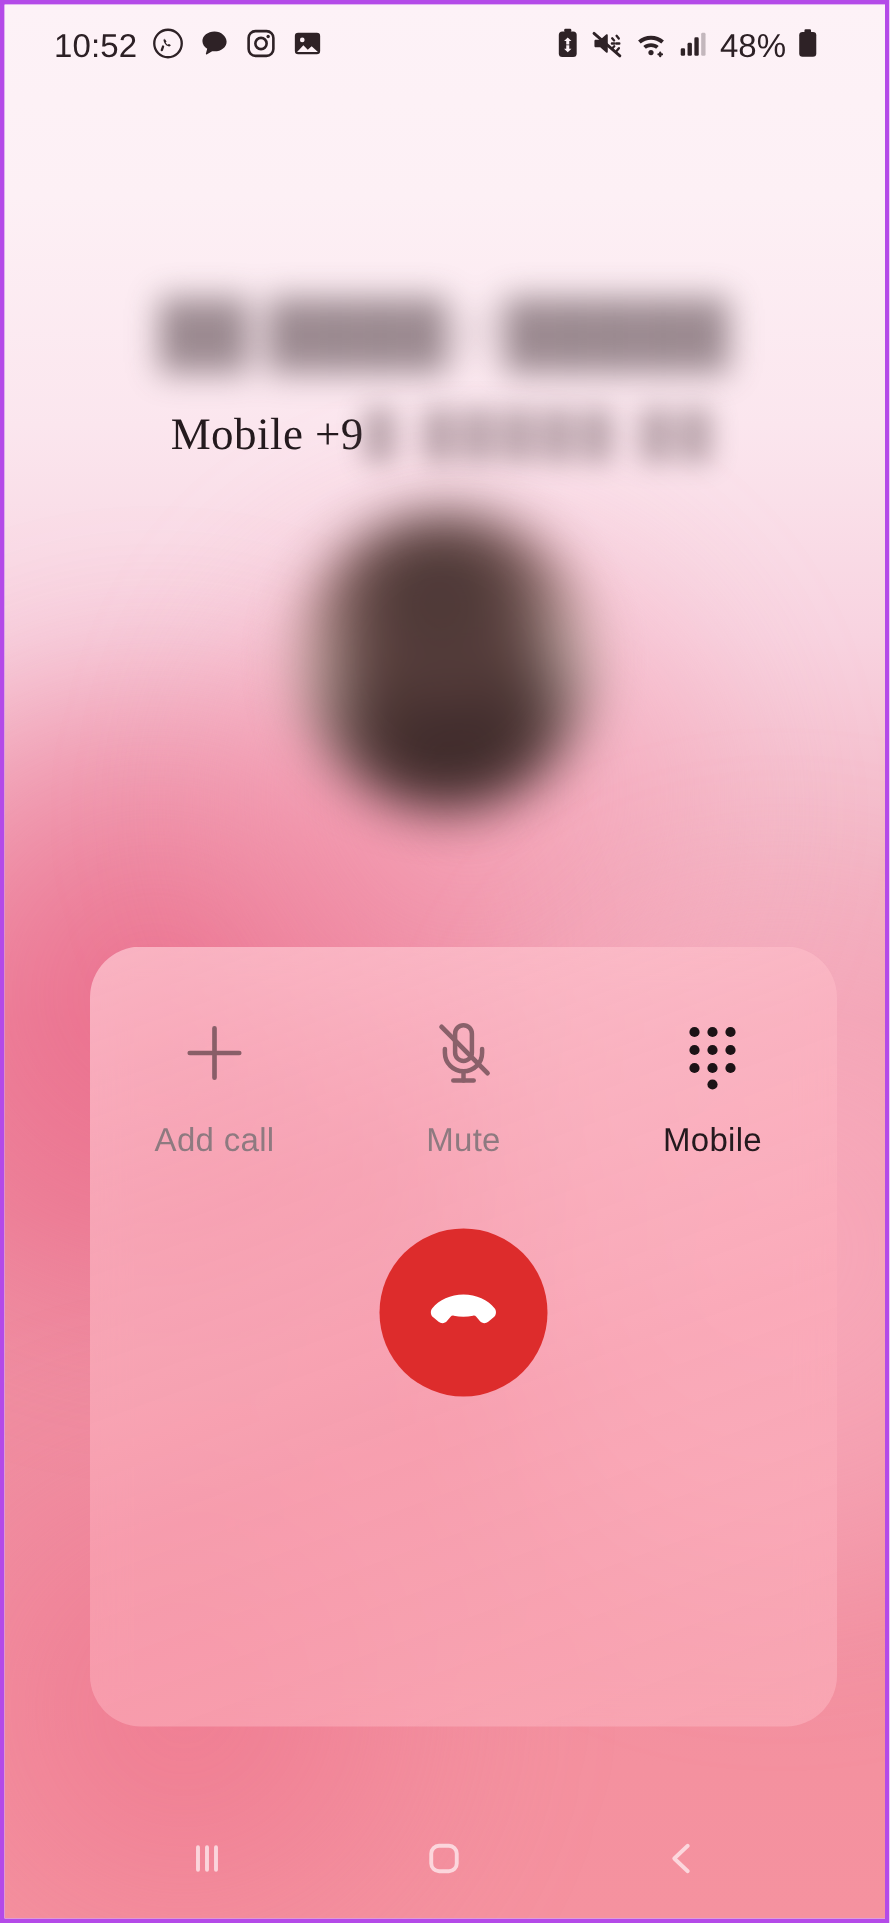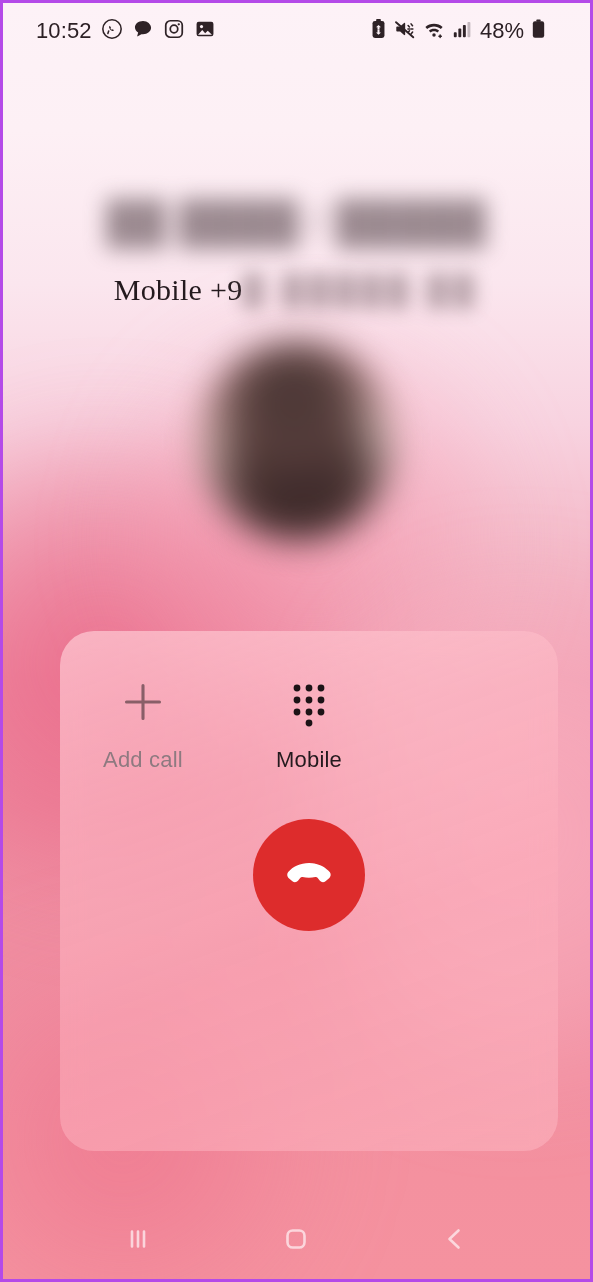--- a/index.html
+++ b/index.html
@@ -399,20 +399,32 @@
           <svg width="54" height="54" viewBox="0 0 54 54">
             <path d="M27 10.5v33M10.5 27h33" stroke="#241a1e" stroke-width="3.1" stroke-linecap="round"></path>
           </svg>
         </span>
         <span class="ctl-label">Add call</span>
       </button>
 
 
 
 
+      <button class="ctl-btn dim">
+        <span class="ctl-icon">
+          <svg width="54" height="54" viewBox="0 0 54 54">
+            <path d="M27 8.5c-3.1 0-5.6 2.5-5.6 5.6v12.6c0 3.1 2.5 5.6 5.6 5.6s5.6-2.5 5.6-5.6V14.1c0-3.1-2.5-5.6-5.6-5.6z" fill="none" stroke="#241a1e" stroke-width="3"></path>
+            <path d="M14.6 24.4v2.4c0 6.9 5.5 12.4 12.4 12.4s12.4-5.5 12.4-12.4v-2.4" fill="none" stroke="#241a1e" stroke-width="3" stroke-linecap="round"></path>
+            <path d="M27 39.2v6.2" stroke="#241a1e" stroke-width="3" stroke-linecap="round"></path>
+            <path d="M20.2 45.4h13.6" stroke="#241a1e" stroke-width="3" stroke-linecap="round"></path>
+            <path d="M12.4 9.6L43 40.4" stroke="#241a1e" stroke-width="3.2" stroke-linecap="round"></path>
+          </svg>
+        </span>
+        <span class="ctl-label">Mute</span>
+      </button>
 
       <button class="ctl-btn">
         <span class="ctl-icon">
           <svg width="54" height="54" viewBox="0 0 54 54">
             <g fill="#1c1316">
               <circle cx="15" cy="13" r="3.4"></circle>
               <circle cx="27" cy="13" r="3.4"></circle>
               <circle cx="39" cy="13" r="3.4"></circle>
               <circle cx="15" cy="25" r="3.4"></circle>
               <circle cx="27" cy="25" r="3.4"></circle>

